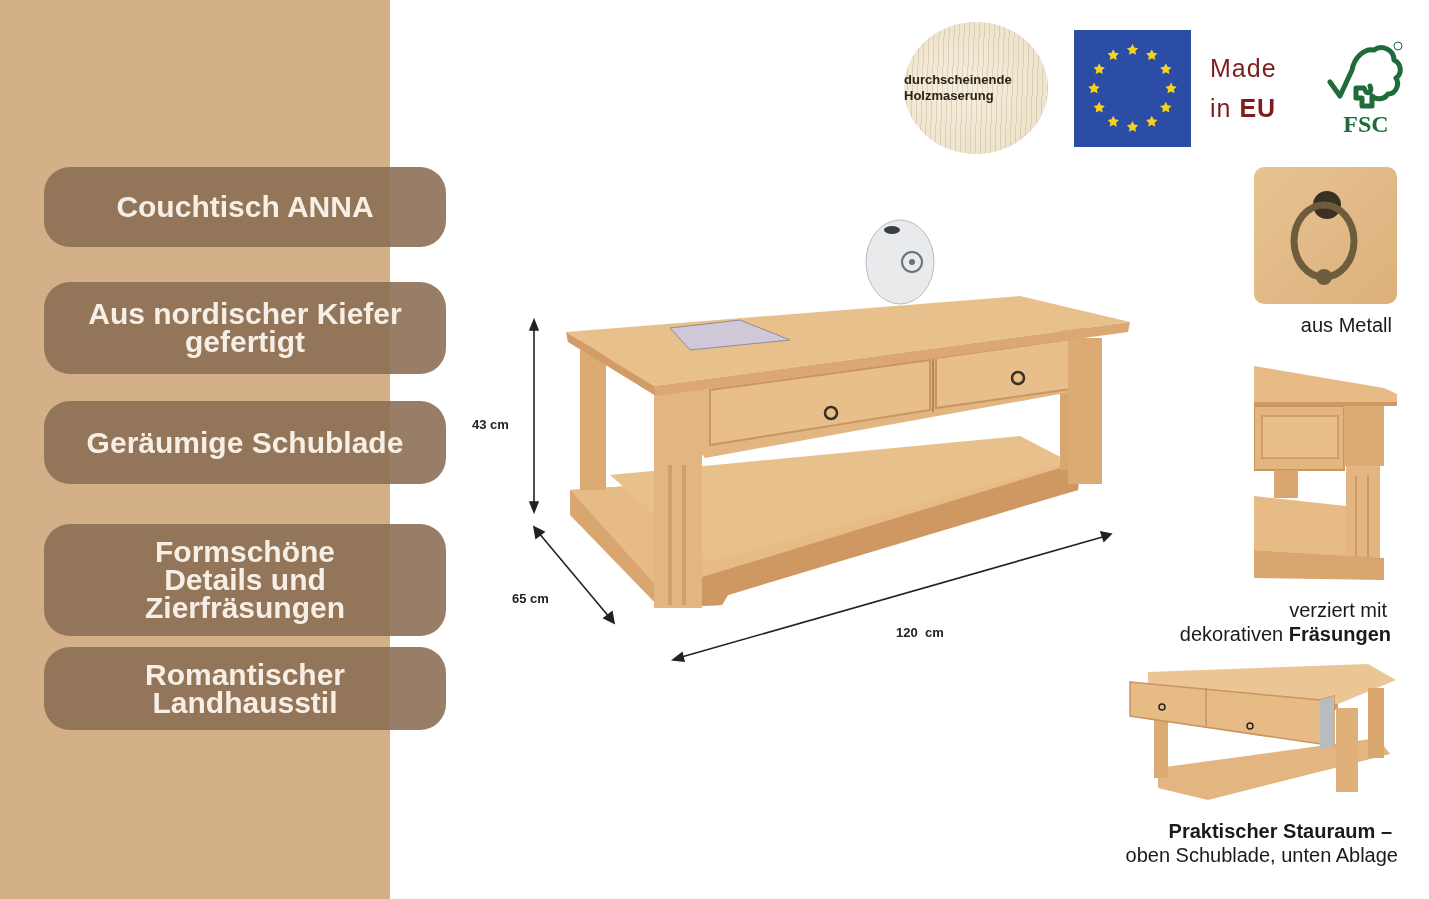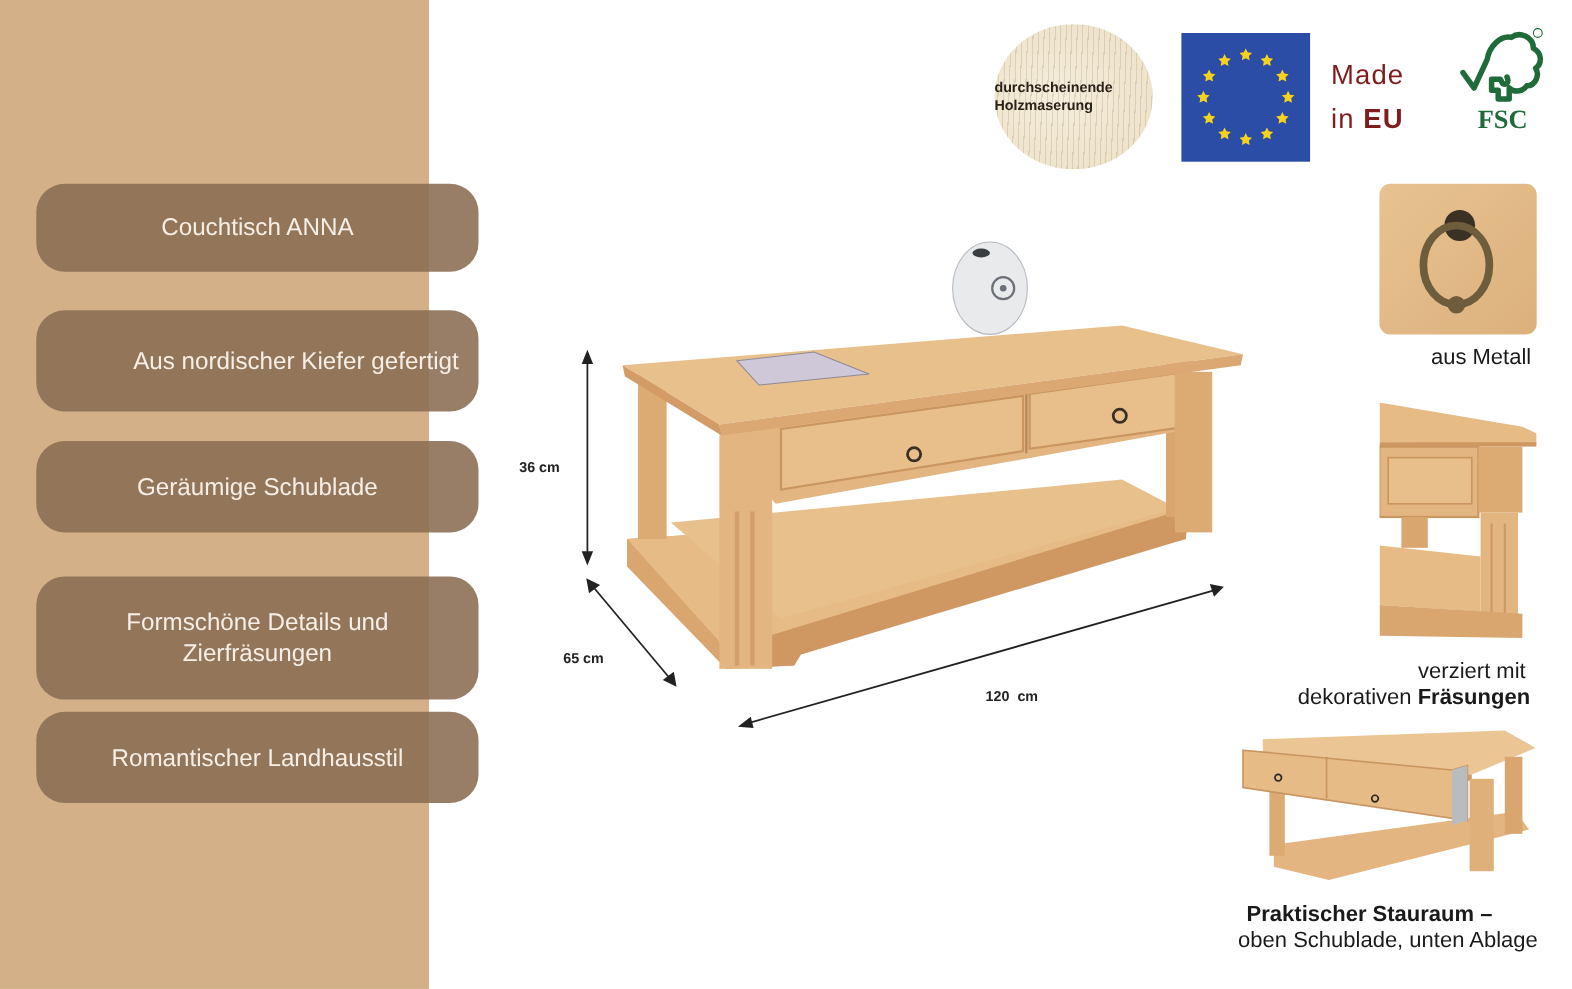--- a/index.html
+++ b/index.html
@@ -2,42 +2,42 @@
 <html><head>
 <meta charset="utf-8">
 <style>
   * { box-sizing: border-box; margin: 0; padding: 0; }
   html, body { width: 1429px; height: 899px; overflow: hidden; background: #ffffff; }
   body { position: relative; font-family: "Liberation Sans", sans-serif; }
 
   .sidebar-bg { position: absolute; left: 0; top: 0; width: 390px; height: 899px; background: #d3b088; }
 
   .feature-pill {
-    position: absolute; left: 33px; width: 402px;
+    position: absolute; left: 44px; width: 402px;
     background: rgba(138, 108, 82, 0.88);
     border-radius: 26px;
-    color: #f7efe6; font-weight: normal; font-size: 22px; line-height: 28px;
+    color: #f7efe6; font-weight: bold; font-size: 30px; line-height: 28px;
     display: flex; align-items: center; justify-content: center; text-align: center;
     padding: 0 18px;
   }
 
   .badge-wood {
     position: absolute; left: 904px; top: 22px; width: 144px; height: 132px;
     border-radius: 50%;
     background:
       repeating-linear-gradient(92deg, rgba(120,100,70,0.18) 0 1px, transparent 1px 5px),
       radial-gradient(ellipse at 40% 50%, #f5eddc 0%, #efe4cc 70%, #e6d8bc 100%);
     display: flex; flex-direction: column; align-items: flex-start; justify-content: center;
     color: #2a2118; font-weight: bold; font-size: 13px; line-height: 16px; text-align: center;
   }
 
   .eu-flag { position: absolute; left: 1074px; top: 30px; width: 117px; height: 117px; background: #2c4da6; }
   .made-in-eu { position: absolute; left: 1210px; top: 48px; color: #7f1d1d; font-size: 25px; line-height: 40px; letter-spacing: 1px; }
   .made-in-eu b { font-weight: bold; }
-  .fsc-logo { position: absolute; left: 1326px; top: 24px; width: 80px; height: 98px; }
+  .fsc-logo { position: absolute; left: 1326px; top: 40px; width: 80px; height: 98px; }
 
   .product-image { position: absolute; left: 460px; top: 200px; width: 690px; height: 480px; }
   .dim-label { position: absolute; font-weight: bold; font-size: 13px; color: #222; }
 
   .detail-photo { position: absolute; border-radius: 10px; overflow: hidden; }
   .caption { position: absolute; text-align: right; color: #1a1a1a; font-size: 20px; line-height: 24px; }
   .caption b { font-weight: bold; }
 </style>
 </head>
 <body>
@@ -141,21 +141,21 @@
 
     <polygon points="210,128 280,120 330,140 230,150" fill="#cfc8d8" stroke="#8f8a98" stroke-width="1"></polygon>
 
     <ellipse cx="440" cy="62" rx="34" ry="42" fill="#e8eaec" stroke="#b8bcc2" stroke-width="1"></ellipse>
     <ellipse cx="432" cy="30" rx="8" ry="4" fill="#3a3d42"></ellipse>
     <circle cx="452" cy="62" r="10" fill="none" stroke="#6c7078" stroke-width="2"></circle>
     <circle cx="452" cy="62" r="3" fill="#6c7078"></circle>
   </svg>
 </div>
 
-<div class="dim-label" style="left:472px;top:417px;">36 cm</div>
+<div class="dim-label" style="left:472px;top:417px;">43 cm</div>
 <div class="dim-label" style="left:512px;top:591px;">65 cm</div>
 <div class="dim-label" style="left:896px;top:625px;white-space:pre;">120  cm</div>
 
 <div class="detail-photo" style="left:1254px;top:167px;width:143px;height:137px;background:linear-gradient(135deg,#e7c391,#dcb07c);">
   <svg width="143" height="137" viewBox="0 0 143 137">
     <circle cx="73" cy="38" r="14" fill="#3a3023"></circle>
     <ellipse cx="70" cy="74" rx="30" ry="36" fill="none" stroke="#6e5d3c" stroke-width="7"></ellipse>
     <circle cx="70" cy="110" r="8" fill="#6e5d3c"></circle>
   </svg>
 </div>
@@ -192,15 +192,15 @@
     <rect x="208" y="50" width="22" height="84" fill="#e0b07a"></rect>
     <rect x="240" y="30" width="16" height="70" fill="#d9a670"></rect>
     <polygon points="2,24 192,42 206,38 206,88 2,58" fill="#e6bb86" stroke="#c99560" stroke-width="1.5"></polygon>
     <line x1="78" y1="30" x2="78" y2="68" stroke="#c99560" stroke-width="1.5"></line>
     <polygon points="192,42 206,38 206,88 192,92" fill="#b9bcbf"></polygon>
     <circle cx="34" cy="49" r="3" fill="none" stroke="#2a2520" stroke-width="1.5"></circle>
     <circle cx="122" cy="68" r="3" fill="none" stroke="#2a2520" stroke-width="1.5"></circle>
   </svg>
 </div>
 <div class="caption" style="left:1098px;top:819px;width:300px;">
-  <div style="padding-right:6px;text-align:center;"><b>Praktischer Stauraum –</b></div>
+  <div style="padding-right:6px;"><b>Praktischer Stauraum –</b></div>
   <div>oben Schublade, unten Ablage</div>
 </div>
 
 </body></html>

